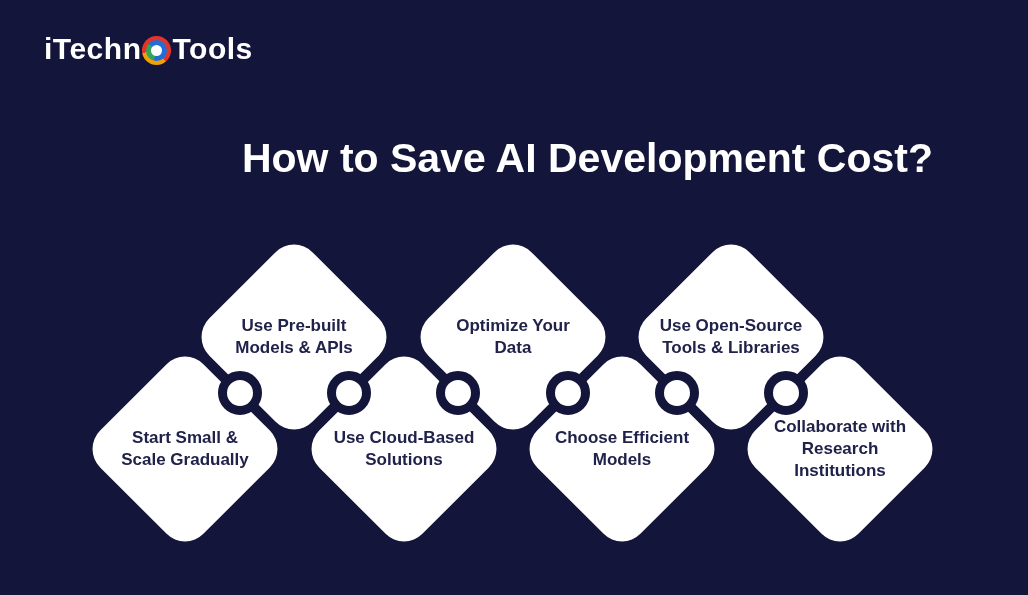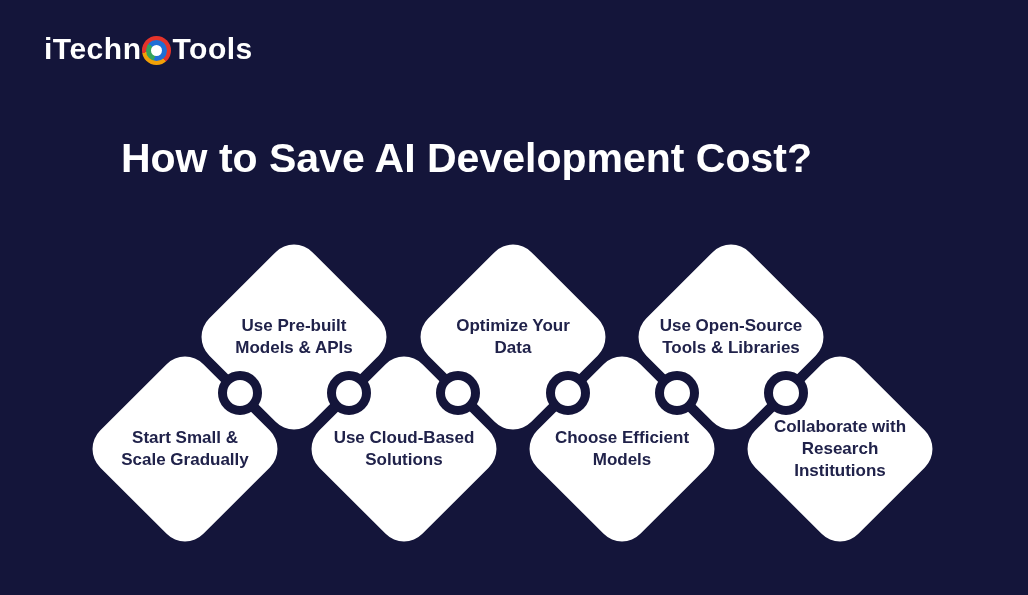--- a/index.html
+++ b/index.html
@@ -37,21 +37,21 @@
   .logo-o-core {
     width: 11px; height: 11px; border-radius: 50%;
     background: #ffffff;
   }
 
   
   .title {
     position: absolute;
     left: 0; right: 0; top: 135px;
     margin: 0;
-    text-align: center;
+    text-align: right;
     color: #ffffff;
     font-size: 41px; font-weight: 700;
   }
 
   
   .diagram { position: absolute; inset: 0; }
 
   .diamond {
     position: absolute;
     width: 146px; height: 146px;

